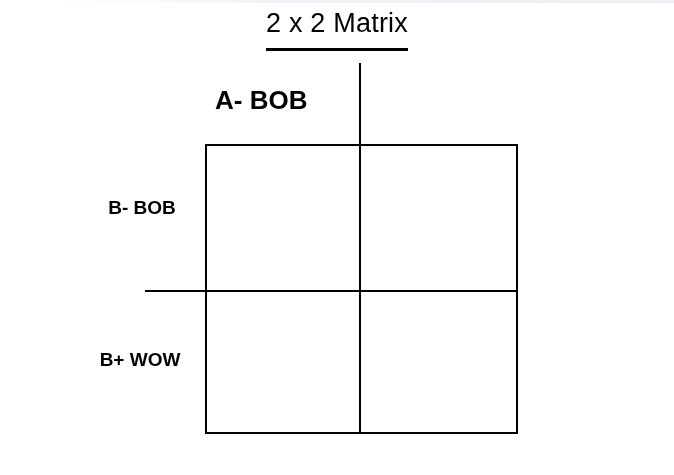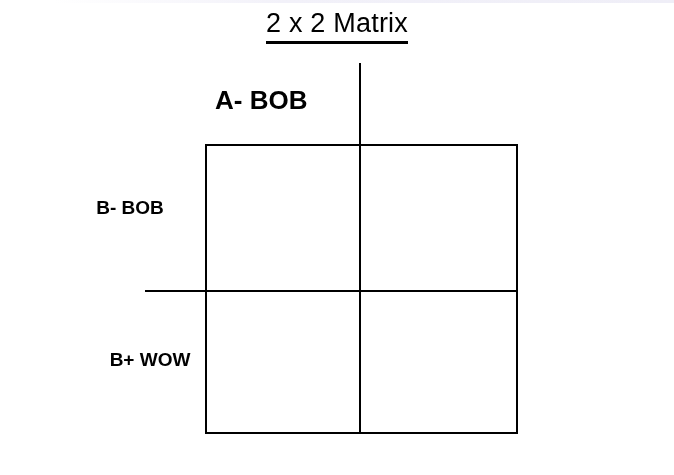--- a/index.html
+++ b/index.html
@@ -39,21 +39,21 @@
     text-align: center;
     font-size: 27px;
     font-weight: 400;
     letter-spacing: 0.2px;
     line-height: 34px;
     white-space: nowrap;
   }
   .title .title-text {
     display: inline-block;
     border-bottom: 3px solid #000000;
-    padding-bottom: 1px;
+    padding-bottom: 8px;
   }
 
   
   .col-head {
     position: absolute;
     font-size: 26px;
     font-weight: bold;
     line-height: 24px;
     white-space: nowrap;
     text-align: left;
@@ -72,26 +72,26 @@
   
   .row-head {
     position: absolute;
     font-size: 19px;
     font-weight: bold;
     line-height: 24px;
     white-space: nowrap;
     text-align: center;
   }
   .row-head-b-minus {
-    left: 36px;
+    left: 48px;
     top: 196px;
     width: 188px;
   }
   .row-head-b-plus {
-    left: 56px;
+    left: 46px;
     top: 348px;
     width: 188px;
   }
 
   
   .matrix-box {
     position: absolute;
     left: 205px;
     top: 144px;
     width: 313px;

